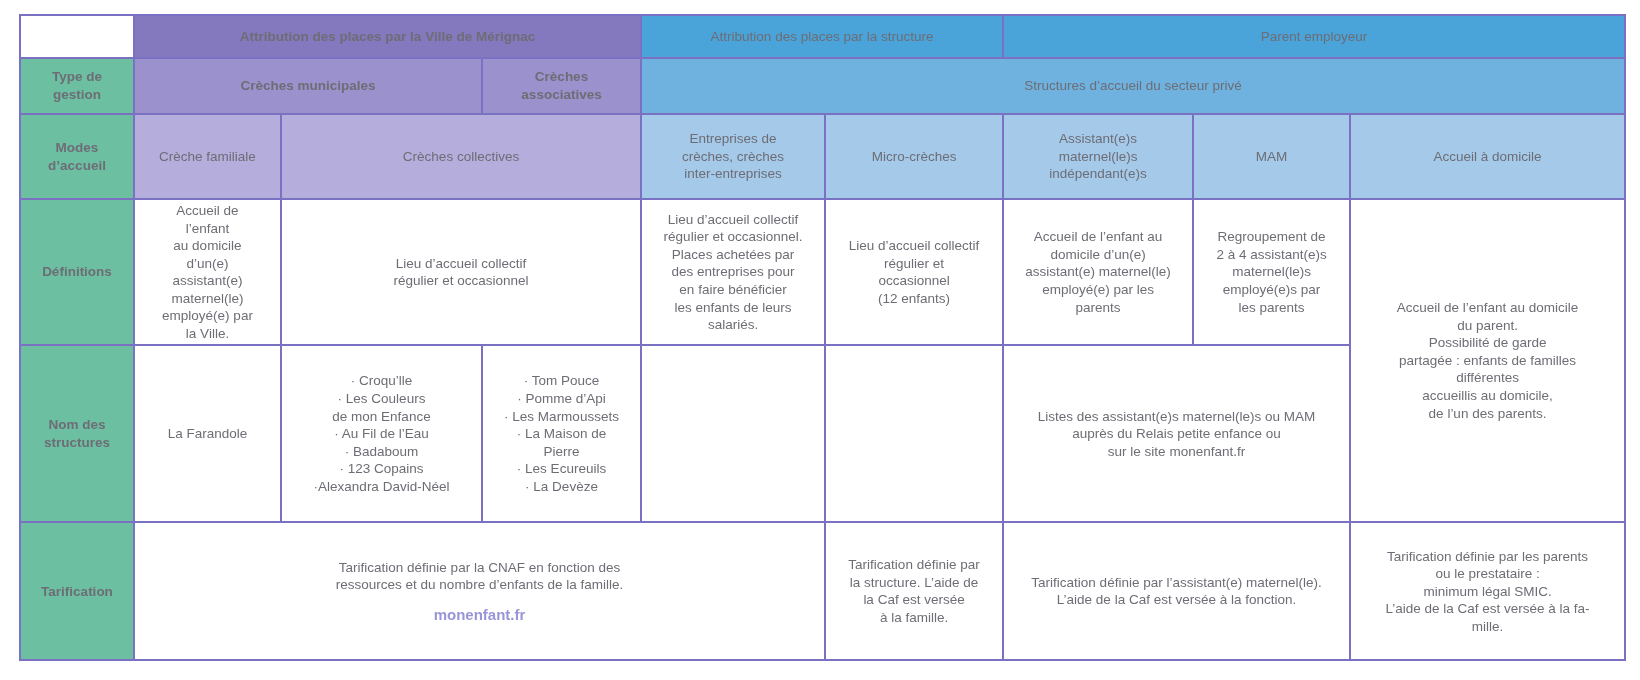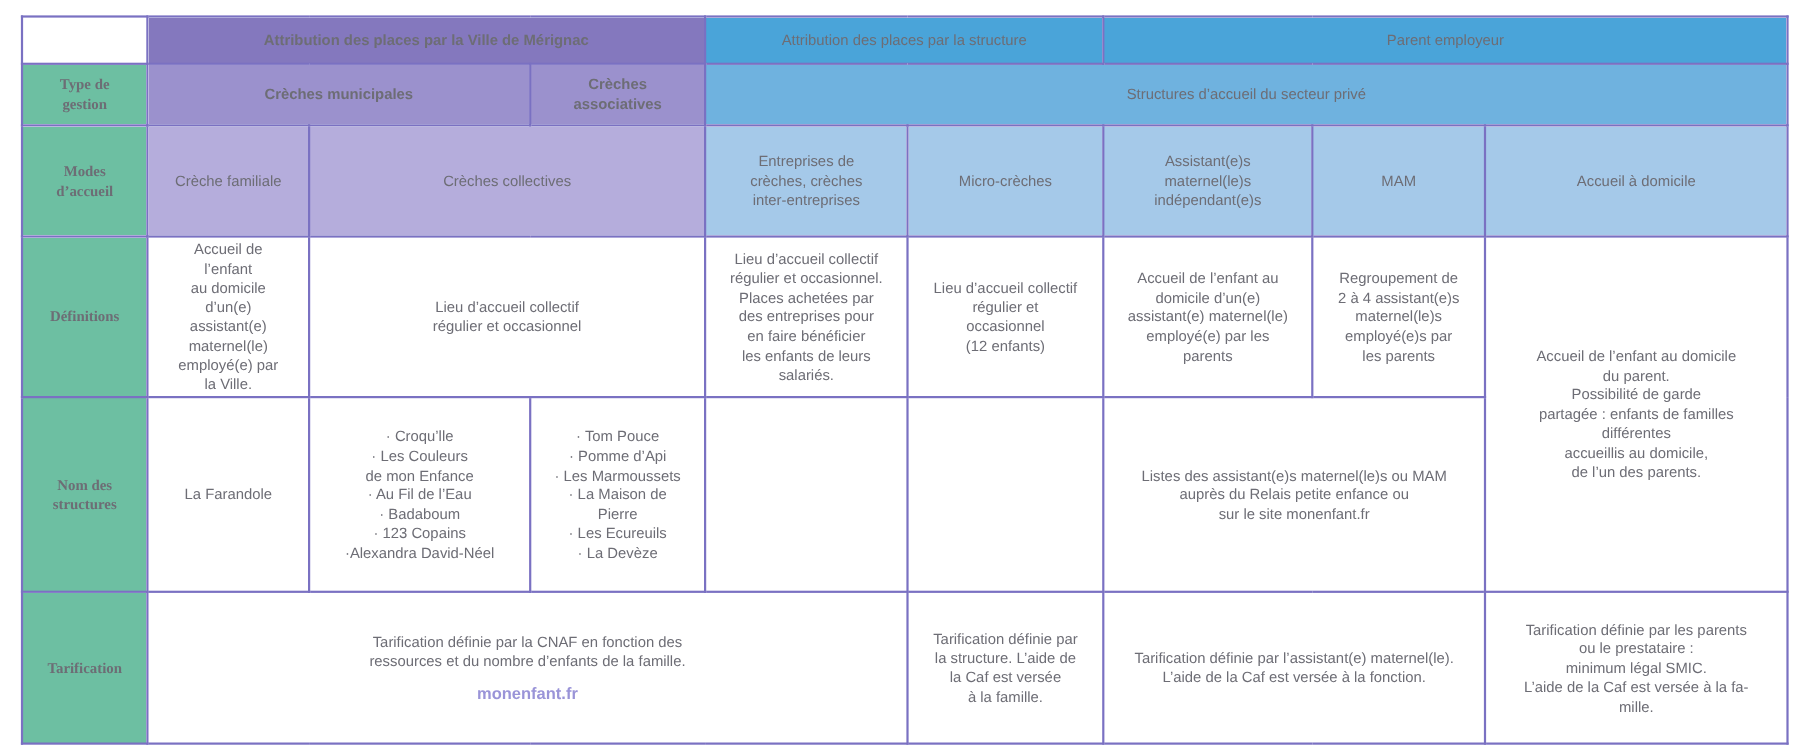--- a/index.html
+++ b/index.html
@@ -19,21 +19,21 @@
     white-space:pre-line;
     color:var(--text);
     font-size:13.5px;line-height:1.3;
     overflow:hidden;
   }
   td.blank{border:none;background:#ffffff;}
   td.hdr1p{background:var(--purple1);color:#ffffff;font-weight:bold;font-size:15px;}
   td.hdr1b{background:var(--blue1);color:#ffffff;font-weight:normal;font-size:15px;}
   td.hdr2p{background:var(--purple2);color:#ffffff;font-weight:bold;font-size:15px;}
   td.hdr2b{background:var(--blue2);color:#ffffff;font-weight:normal;font-size:15px;}
-  td.rowlabel{background:var(--green);color:#ffffff;font-weight:bold;font-size:15px;line-height:1.25;font-family:Liberation Serif, serif;}
+  td.rowlabel{background:var(--green);color:#ffffff;font-weight:bold;font-size:15px;line-height:1.25;}
   td.mode-p{background:var(--purple3);color:var(--modetext);font-size:13.5px;}
   td.mode-b{background:var(--blue3);color:var(--modetext);font-size:13.5px;}
   td.body{background:#ffffff;}
   .link{color:var(--link);font-weight:bold;font-size:15px;display:inline-block;margin-top:11px;cursor:pointer;}
   .tarif-main{display:block;}
 </style>
 </head>
 <body>
 
 <div class="tbl-wrap">
@@ -60,21 +60,21 @@
 
     <tr style="height:56px">
       <td class="rowlabel">Type de
 gestion</td>
       <td class="hdr2p" colspan="2">Crèches municipales</td>
       <td class="hdr2p">Crèches
 associatives</td>
       <td class="hdr2b" colspan="5">Structures d’accueil du secteur privé</td>
     </tr>
 
-    <tr style="height:101px">
+    <tr style="height:85px">
       <td class="rowlabel">Modes
 d’accueil</td>
       <td class="mode-p">Crèche familiale</td>
       <td class="mode-p" colspan="2">Crèches collectives</td>
       <td class="mode-b">Entreprises de
 crèches, crèches
 inter-entreprises</td>
       <td class="mode-b">Micro-crèches</td>
       <td class="mode-b">Assistant(e)s
 maternel(le)s

